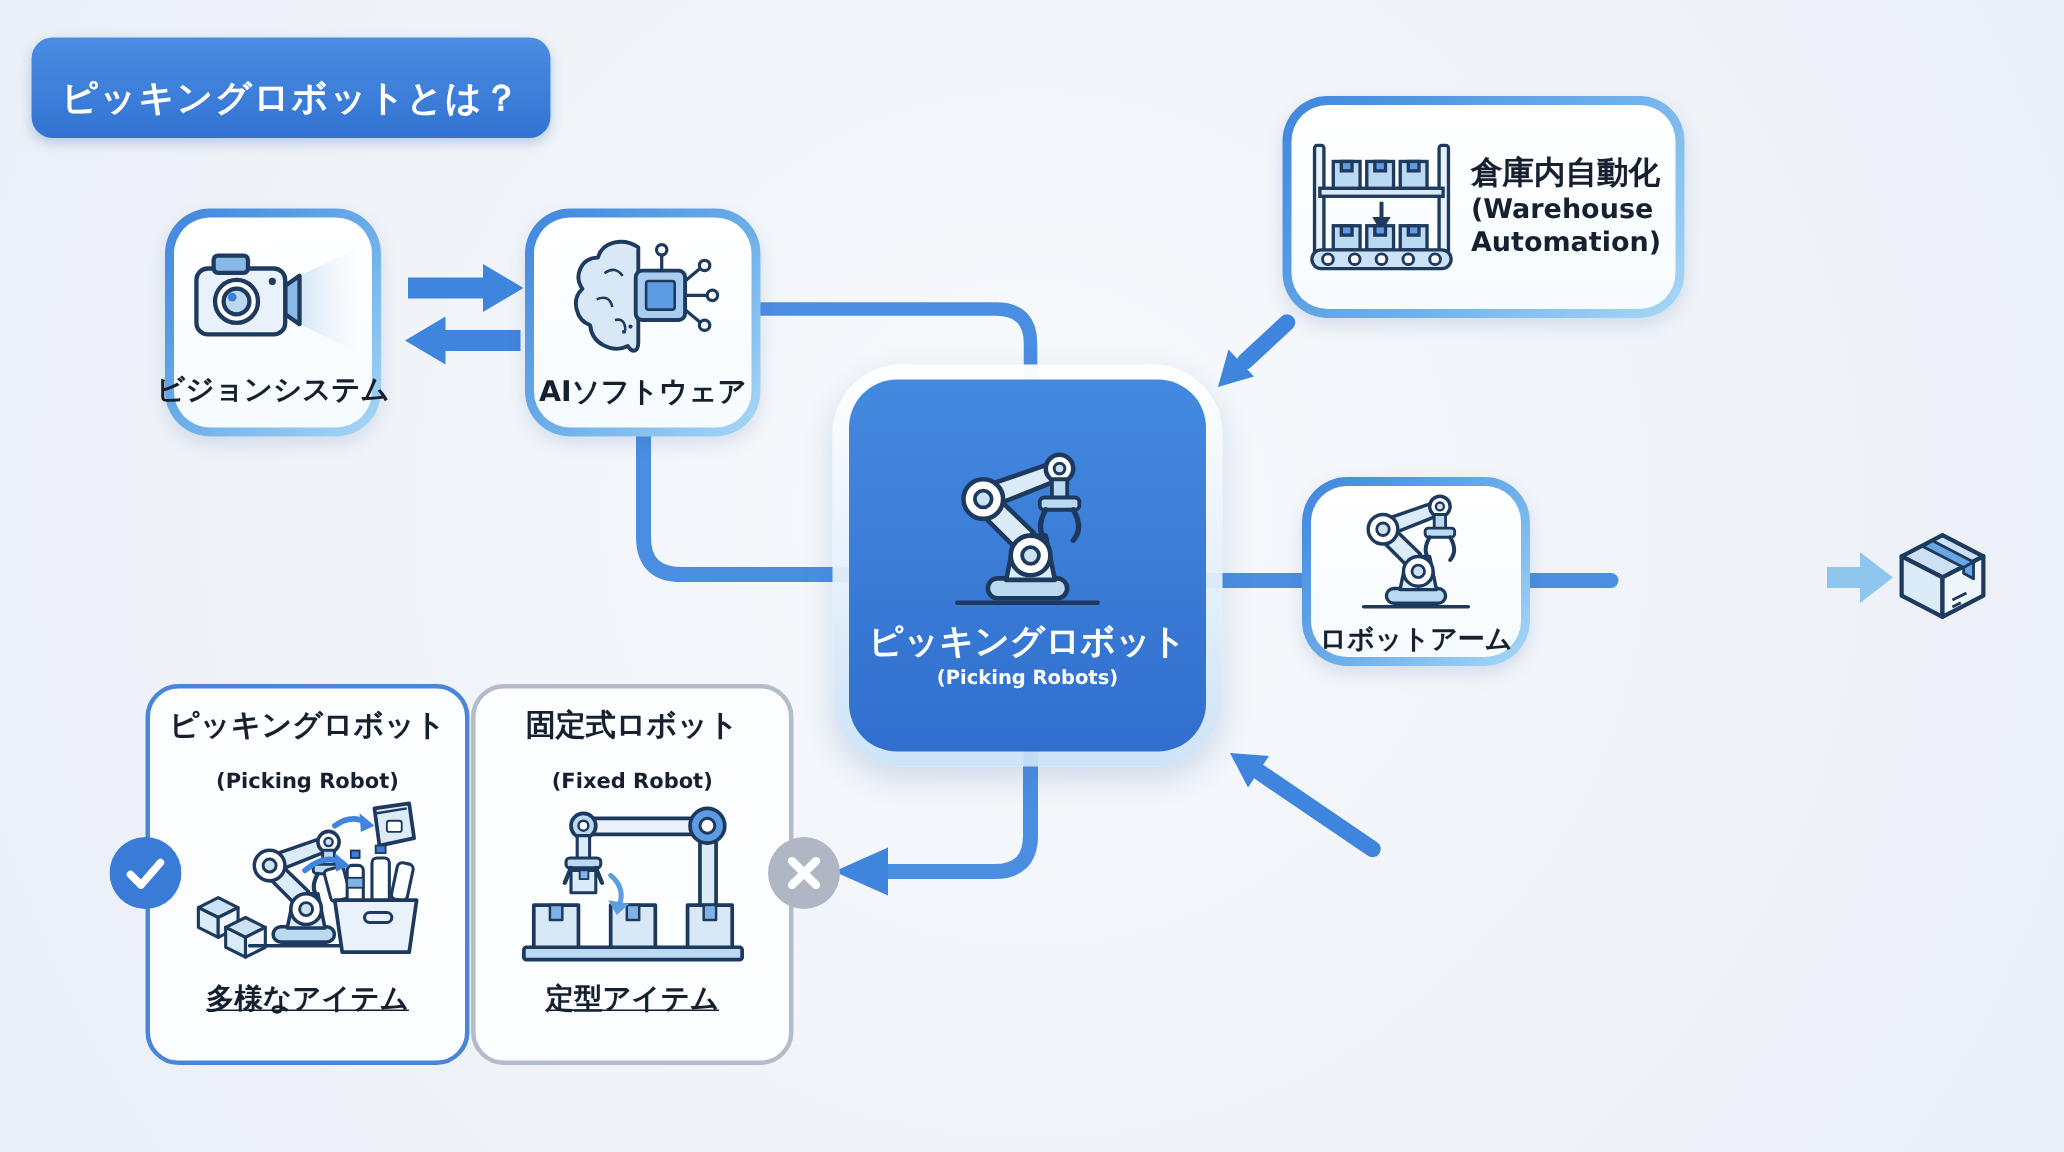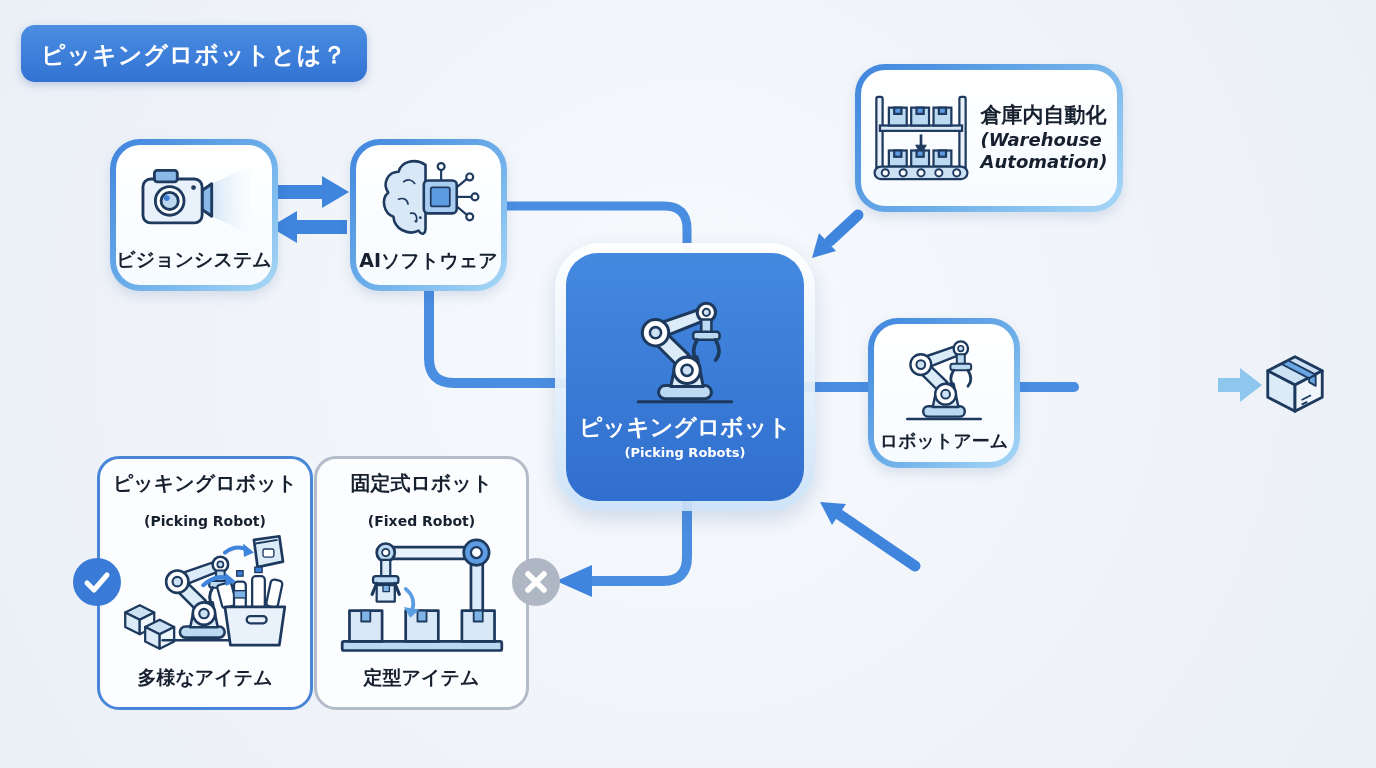--- a/index.html
+++ b/index.html
@@ -6,38 +6,38 @@
   .stage {
     position:relative; width:1376px; height:768px; overflow:hidden;
     background: radial-gradient(circle at 50% 45%, #f7fafd 0%, #f0f4f9 55%, #eaeff6 100%);
     font-family:"DejaVu Sans","Liberation Sans",sans-serif; color:#16202f;
   }
   svg.layer { position:absolute; left:0; top:0; pointer-events:none; }
   .z1 { z-index:1; } .z3 { z-index:3; }
   .title-badge {
     position:absolute; left:21px; top:25px; z-index:2;
     background:linear-gradient(180deg,#4a8de2,#3273d2); color:#fff;
-    font-size:24px; font-weight:bold; padding:14px 20px 11px; border-radius:14px;
+    font-size:24px; font-weight:bold; padding:24px 20px 11px; border-radius:14px;
     box-shadow:0 3px 8px rgba(40,80,150,.25); letter-spacing:1px;
   }
   .node {
     position:absolute; z-index:2; padding:6px; border-radius:30px;
     background:linear-gradient(135deg,#3f85dd 0%, #6fb0ea 55%, #a9d8f6 100%);
     box-shadow:0 5px 12px rgba(40,80,140,.14); box-sizing:border-box;
   }
   .node-inner {
     width:100%; height:100%; box-sizing:border-box; border-radius:24px;
     background:linear-gradient(180deg,#ffffff 0%, #f6fbff 100%);
     display:flex; flex-direction:column; align-items:center; justify-content:center; gap:5px;
   }
   .node-label { font-weight:bold; font-size:19px; white-space:nowrap; }
   .wh-inner { flex-direction:row; gap:10px; padding:0 8px; }
   .wh-text { font-weight:bold; text-align:left; line-height:1.22; }
   .wh-main { font-size:21px; }
-  .wh-sub  { font-size:18px;font-style:italic; }
+  .wh-sub  { font-size:18px; }
   .center-glow {
     position:absolute; left:555px; top:243px; width:260px; height:268px; z-index:2;
     border-radius:46px; background:linear-gradient(180deg, rgba(255,255,255,.97), rgba(203,226,248,.92));
     box-shadow:0 8px 20px rgba(60,100,160,.20);
     display:flex; align-items:center; justify-content:center;
   }
   .center-box {
     width:238px; height:248px; border-radius:32px; color:#fff;
     background:linear-gradient(180deg,#4489e0 0%, #316fce 100%);
     display:flex; flex-direction:column; align-items:center; justify-content:center;
@@ -48,21 +48,21 @@
     text-align:center; font-size:27px; font-weight:bold; }
   .card {
     position:absolute; z-index:2; width:216px; height:254px; border-radius:22px;
     background:#fcfdff; box-sizing:border-box; display:flex; flex-direction:column;
     align-items:center; padding-top:11px;
   }
   .card-blue { left:97px;  top:456px; border:3px solid #4a86d8; }
   .card-gray { left:314px; top:456px; width:215px; border:3px solid #b3bcc8; }
   .card-title { font-size:20px; font-weight:bold; }
   .card-sub   { font-size:14px; font-weight:bold; margin-top:16px; }
-  .card-caption { font-size:19px; font-weight:bold; margin-top:auto; margin-bottom:16px; }
+  .card-caption { font-size:19px; font-weight:bold; margin-top:auto; margin-bottom:28px;text-decoration:underline; }
   .badge { position:absolute; z-index:4; width:48px; height:48px; }
   .pkg { position:absolute; left:1262px; top:353px; z-index:2; }
 </style>
 </head>
 <body>
 
 <div class="stage">
 
   <svg width="0" height="0" style="position:absolute" aria-hidden="true">
     <defs>
@@ -104,21 +104,21 @@
     <g stroke="#3f85dd" stroke-width="11" stroke-linecap="round">
       <line x1="858" y1="215" x2="830" y2="241"></line>
       <line x1="915" y1="566" x2="840" y2="515"></line>
     </g>
     <polygon points="812,258 819,233 836,251" fill="#3f85dd"></polygon>
     <polygon points="820,502 846,504 832,525" fill="#3f85dd"></polygon>
   </svg>
 
   <div class="title-badge">ピッキングロボットとは？</div>
 
-  <div class="node" style="left:110px;top:139px;width:168px;height:152px;">
+  <div class="node" style="left:110px;top:139px;width:144px;height:152px;">
     <div class="node-inner">
       <svg width="115" height="84" viewBox="0 0 120 88">
         <defs>
           <linearGradient id="cone" x1="0" y1="0" x2="1" y2="0">
             <stop offset="0" stop-color="#cfe3f5" stop-opacity=".95"></stop>
             <stop offset="1" stop-color="#eef5fb" stop-opacity=".15"></stop>
           </linearGradient>
         </defs>
         <polygon points="76,28 118,8 118,80 76,60" fill="url(#cone)"></polygon>
         <polygon points="68,34 78,27 78,61 68,54" fill="#8ab9e8" stroke="#1e3a5f" stroke-width="3" stroke-linejoin="round"></polygon>
@@ -203,21 +203,21 @@
   <div class="center-glow">
     <div class="center-box">
       <svg width="122" height="114" viewBox="0 0 120 112">
         <use href="#arm"></use>
       </svg>
       <div class="center-title">ピッキングロボット</div>
       <div class="center-sub">(Picking Robots)</div>
     </div>
   </div>
 
-  <div class="node" style="left:868px;top:318px;width:152px;height:150px;">
+  <div class="node" style="left:868px;top:318px;width:152px;height:126px;">
     <div class="node-inner">
       <svg width="96" height="90" viewBox="0 0 120 112">
         <use href="#arm"></use>
       </svg>
       <div class="node-label" style="font-size:18px">ロボットアーム</div>
     </div>
   </div>
 
 
   <svg class="pkg" width="66" height="62" viewBox="0 0 70 66">

